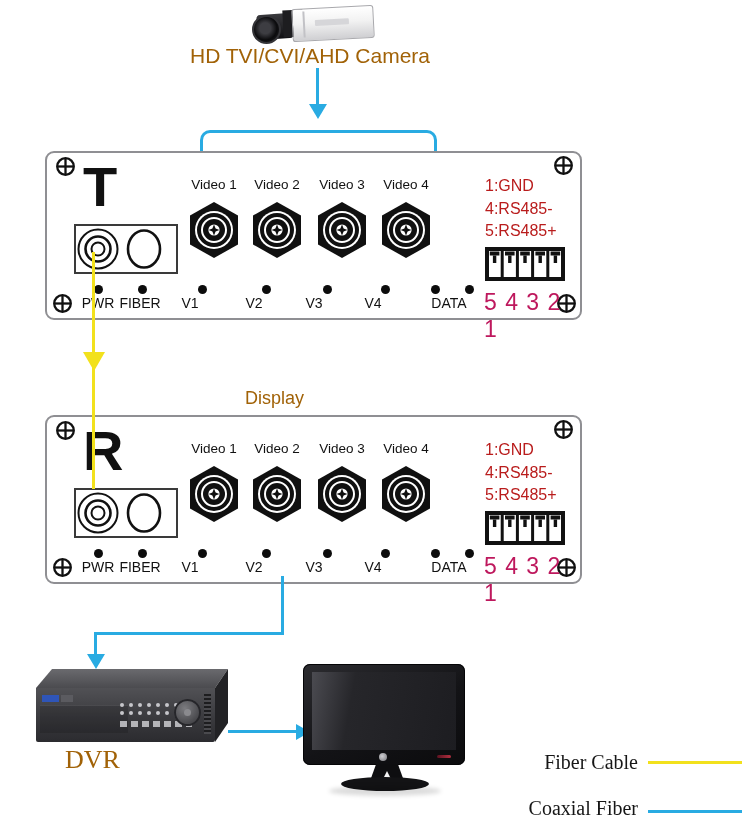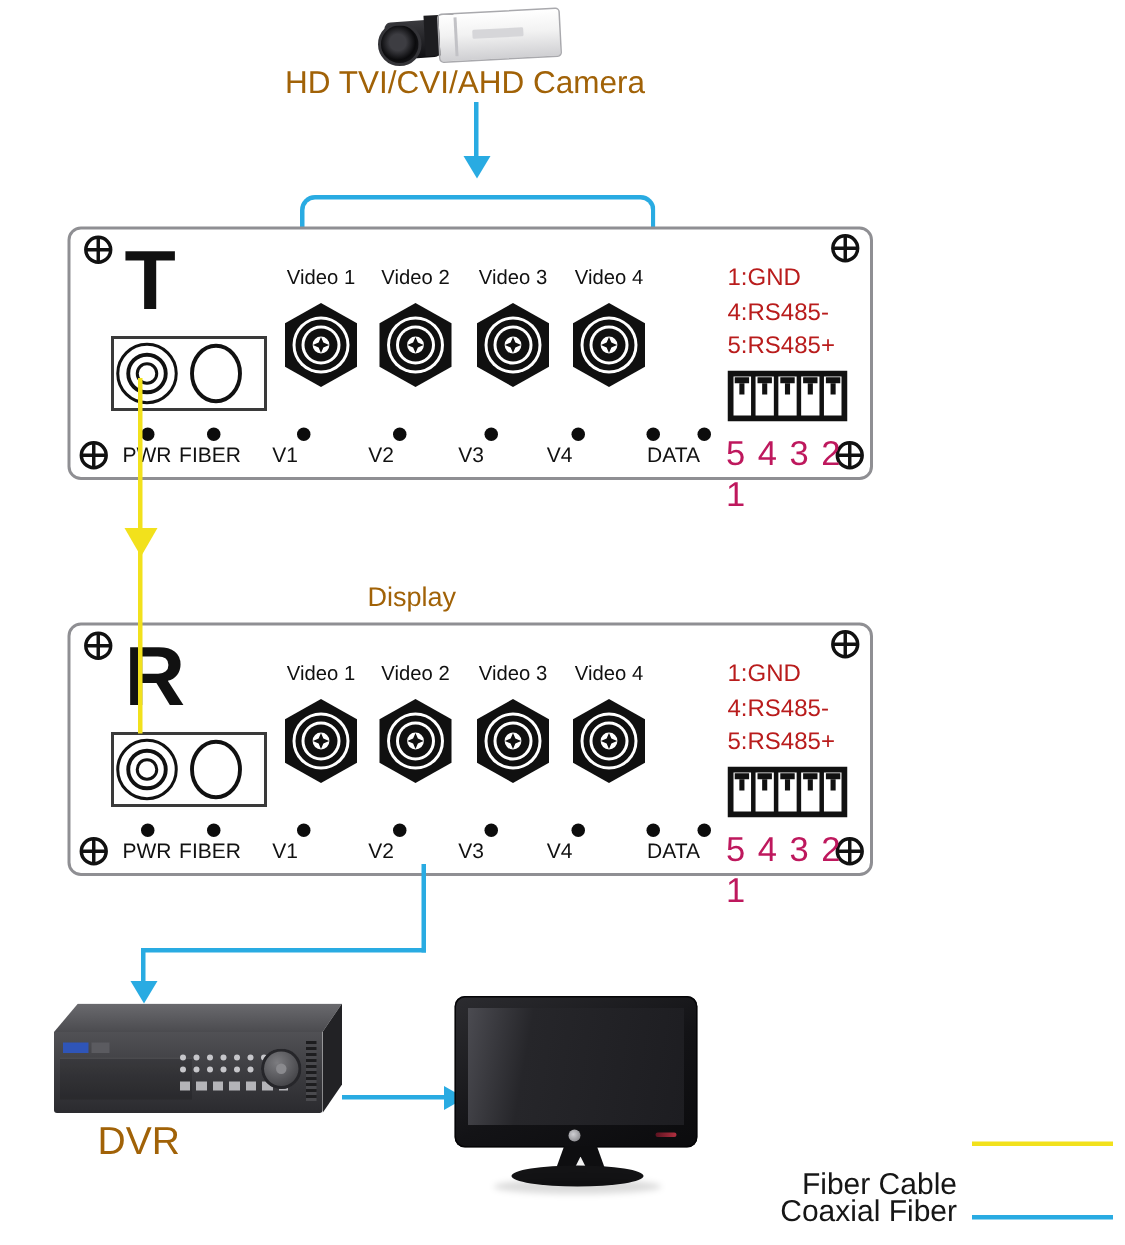--- a/index.html
+++ b/index.html
@@ -2,21 +2,21 @@
 <html style="--coax: #29abe2; --fiber: #f2e11c;"><head>
 <meta charset="utf-8">
 <style>
   :root{ --coax:#29abe2; --fiber:#f2e11c; }
   html,body{margin:0;padding:0;background:#fff;}
   body{width:750px;height:830px;font-family:"Liberation Sans",sans-serif;color:#161616;}
   #canvas{position:relative;width:750px;height:830px;background:#fff;overflow:hidden;}
 
   
   .node-label{position:absolute;text-align:left;font-size:18px;color:#a16207;}
-  .mono{font-family:Liberation Sans, sans-serif;}
+  .mono{font-family:Liberation Serif, serif;}
 
   
   .cam-body{position:absolute;left:292px;top:7px;width:80px;height:31px;border-radius:3px;
     background:linear-gradient(180deg,#ffffff 0%,#f2f2f2 45%,#cfcfd2 100%);
     border:1px solid #a9a9ad;transform:rotate(-3deg);}
   .cam-seam{position:absolute;left:10px;top:2px;width:2px;height:26px;background:#c2c2c6;}
   .cam-mark{position:absolute;left:22px;top:11px;width:34px;height:6px;background:#d6d6d9;border-radius:1px;}
   .cam-block{position:absolute;left:283px;top:10px;width:20px;height:27px;background:#1d1d20;transform:rotate(-3deg);}
   .cam-hood{position:absolute;left:257px;top:14px;width:36px;height:25px;border-radius:4px;
     background:linear-gradient(180deg,#3a3a3e,#101013);transform:rotate(-4deg);}
@@ -315,19 +315,19 @@
     <div class="mon-screen"></div>
     <div class="lg-logo"></div>
     <div class="power-led"></div>
     <div class="mon-neck"></div>
     <div class="neck-notch"></div>
     <div class="mon-base"></div>
     <div class="mon-shadow"></div>
   </div>
 
   <div>
-    <div class="legend-label mono" style="left:443px;top:779px;">Fiber Cable</div>
+    <div class="legend-label mono" style="left:443px;top:751px;">Fiber Cable</div>
     <div class="legend-line fiber-bg" style="left:648px;top:761px;"></div>
     <div class="legend-label mono" style="left:443px;top:797px;">Coaxial Fiber</div>
     <div class="legend-line coax-bg" style="left:648px;top:810px;"></div>
   </div>
 
 </div>
 
 </body></html>

